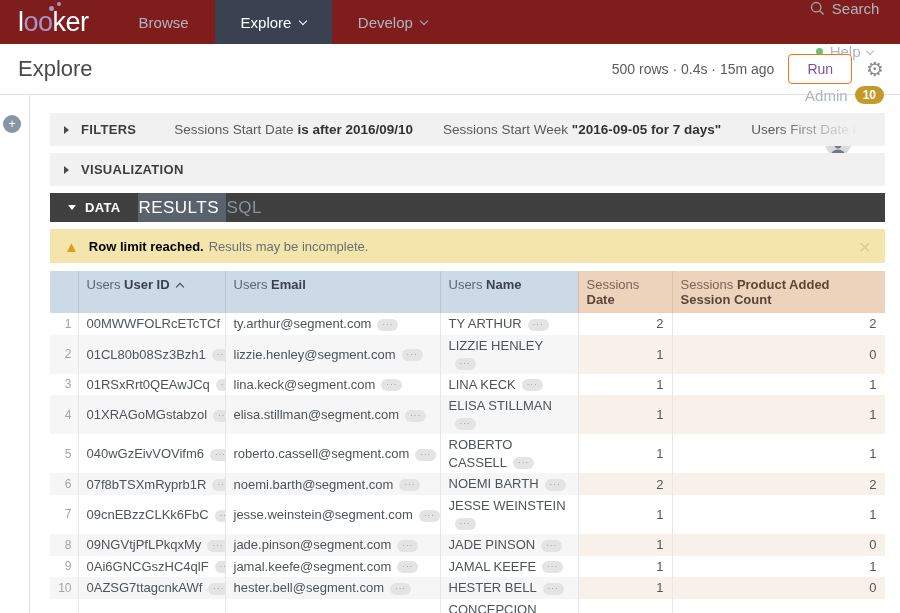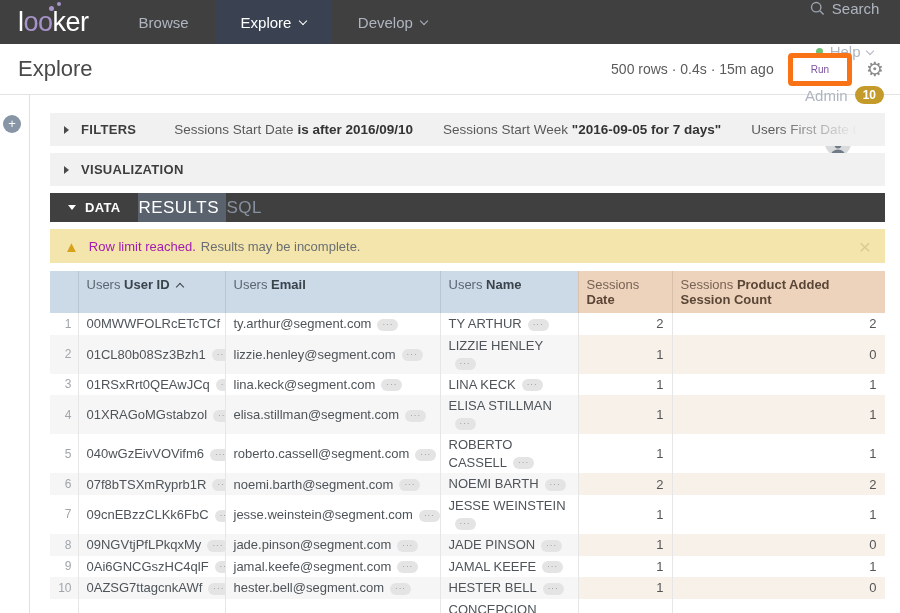--- a/index.html
+++ b/index.html
@@ -1,20 +1,20 @@
 <!DOCTYPE html>
 <html><head>
 <meta charset="utf-8">
 <style>
   * { margin:0; padding:0; box-sizing:border-box; }
   html,body { width:900px; height:613px; overflow:hidden; background:#fff;
     font-family:"Liberation Sans","DejaVu Sans",sans-serif; }
 
   
-  .topnav { height:44px; background:#404040; display:flex; align-items:stretch; color:#aeb5c0; }
+  .topnav { height:44px; background:#7f1d1d; display:flex; align-items:stretch; color:#aeb5c0; }
   .logo { display:flex; align-items:center; padding:0 24px 0 18px; position:relative; cursor:pointer; }
   .logo .lt { font-size:27px; color:#fff; letter-spacing:-0.5px; font-weight:400; }
   .logo .oo { color:#a893c9; }
   .logo .bub { position:absolute; border-radius:50%; background:#a893c9; }
   .b1 { width:5px; height:5px; top:6px; left:49px; }
   .b2 { width:4px; height:4px; top:2px; left:57px; }
   .navitems { display:flex; align-items:stretch; }
   .navitem { display:flex; align-items:center; padding:0 26px; font-size:15px; cursor:pointer; }
   .navitem.active { background:#3a4251; color:#fff; }
   .nav-right { margin-left:auto; display:flex; align-items:center; gap:26px; padding-right:16px;flex-direction:column; }
@@ -22,21 +22,21 @@
   .dot { width:7px; height:7px; border-radius:50%; background:#6fbf73; }
   .badge { background:#c49b2a; color:#fff; font-size:12px; font-weight:bold; border-radius:9px; padding:2px 8px; }
   .avatar { width:26px; height:26px; border-radius:50%; background:#d9dadc; display:flex; align-items:flex-end; justify-content:center; overflow:hidden; }
   .chev { display:inline-block; width:6px; height:6px; border-right:1.5px solid currentColor; border-bottom:1.5px solid currentColor; transform:rotate(45deg); margin-bottom:2px; }
 
   
   .pagehead { height:51px; display:flex; align-items:center; padding:0 16px 0 18px; border-bottom:1px solid #e3e3e3; }
   .pagetitle { font-size:22px; color:#494949; font-weight:400; }
   .head-right { margin-left:auto; display:flex; align-items:center; gap:14px; }
   .status { font-size:14px; color:#5b5b5b; }
-  .runbtn { background:#fff; border:5px solid #f97316; border-radius:4px; color:#7b52a0; font-size:10px; padding:6px 18px; cursor:pointer; font-family:inherit; }
+  .runbtn { background:#fff; border:1px solid #f97316; border-radius:4px; color:#7b52a0; font-size:14px; padding:6px 18px; cursor:pointer; font-family:inherit; }
   .gear { font-size:20px; color:#8b8b8b; cursor:pointer; line-height:1; }
 
   
   .bodywrap { position:relative; height:518px; }
   .rail { position:absolute; left:0; top:0; bottom:0; width:30px; background:#fff; border-right:1px solid #e0e0e0; }
   .plusbtn { position:absolute; left:3px; top:20px; width:18px; height:18px; border-radius:50%; background:#8795a7; color:#fff; font-size:13px; line-height:17px; text-align:center; cursor:pointer; }
   .main { margin-left:30px; padding:18px 15px 0 20px; }
 
   
   .bar { width:835px; height:33px; background:#f1f1f1; display:flex; align-items:center; padding:0 14px; margin-bottom:7px; position:relative; overflow:hidden; }
@@ -54,21 +54,21 @@
   .subtab.active { background:#5a626e; color:#fff; }
   .databar-right { margin-left:auto; display:flex; align-items:center; gap:10px; padding-right:10px; }
   .calcbtn { background:#6a717b; color:#fff; font-size:12.5px; font-weight:bold; border:none; border-radius:3px; padding:4px 9px; cursor:pointer; font-family:inherit; }
   .rl-label, .tot-label { color:#fff; font-size:13px; }
   .rl-input { width:46px; height:20px; border:none; border-radius:2px; font-size:13px; padding:0 6px; color:#333; font-family:inherit; }
   .cbox { width:13px; height:13px; background:#fff; border-radius:2px; cursor:pointer; }
 
   
   .warn { width:835px; height:34px; background:#f4e5ac; display:flex; align-items:center; padding:0 14px; margin-bottom:8px; }
   .warn-icon { color:#d6a21c; font-size:15px; margin-right:10px; }
-  .warn-bold { font-size:13px; font-weight:normal; color:#a21caf; margin-right:5px; }
+  .warn-bold { font-size:13px; font-weight:bold; color:#000000; margin-right:5px; }
   .warn-text { font-size:13px; color:#6b6f73; }
   .warn-close { margin-left:auto; color:#d8cb95; font-size:21px; line-height:1; cursor:pointer; }
 
   
   .table-wrap { width:835px; height:343px; overflow:hidden; }
   table { border-collapse:collapse; table-layout:fixed; width:835px; }
   th { height:40px; vertical-align:top; text-align:left; padding:6px 8px; font-size:13px; font-weight:400; border-right:1px solid rgba(0,0,0,0.09); cursor:pointer; }
   th.dim { background:#ccd9e6; color:#5b6770; }
   th.dim b { color:#39434c; }
   th.meas { background:#eed3bc; color:#776355; }

